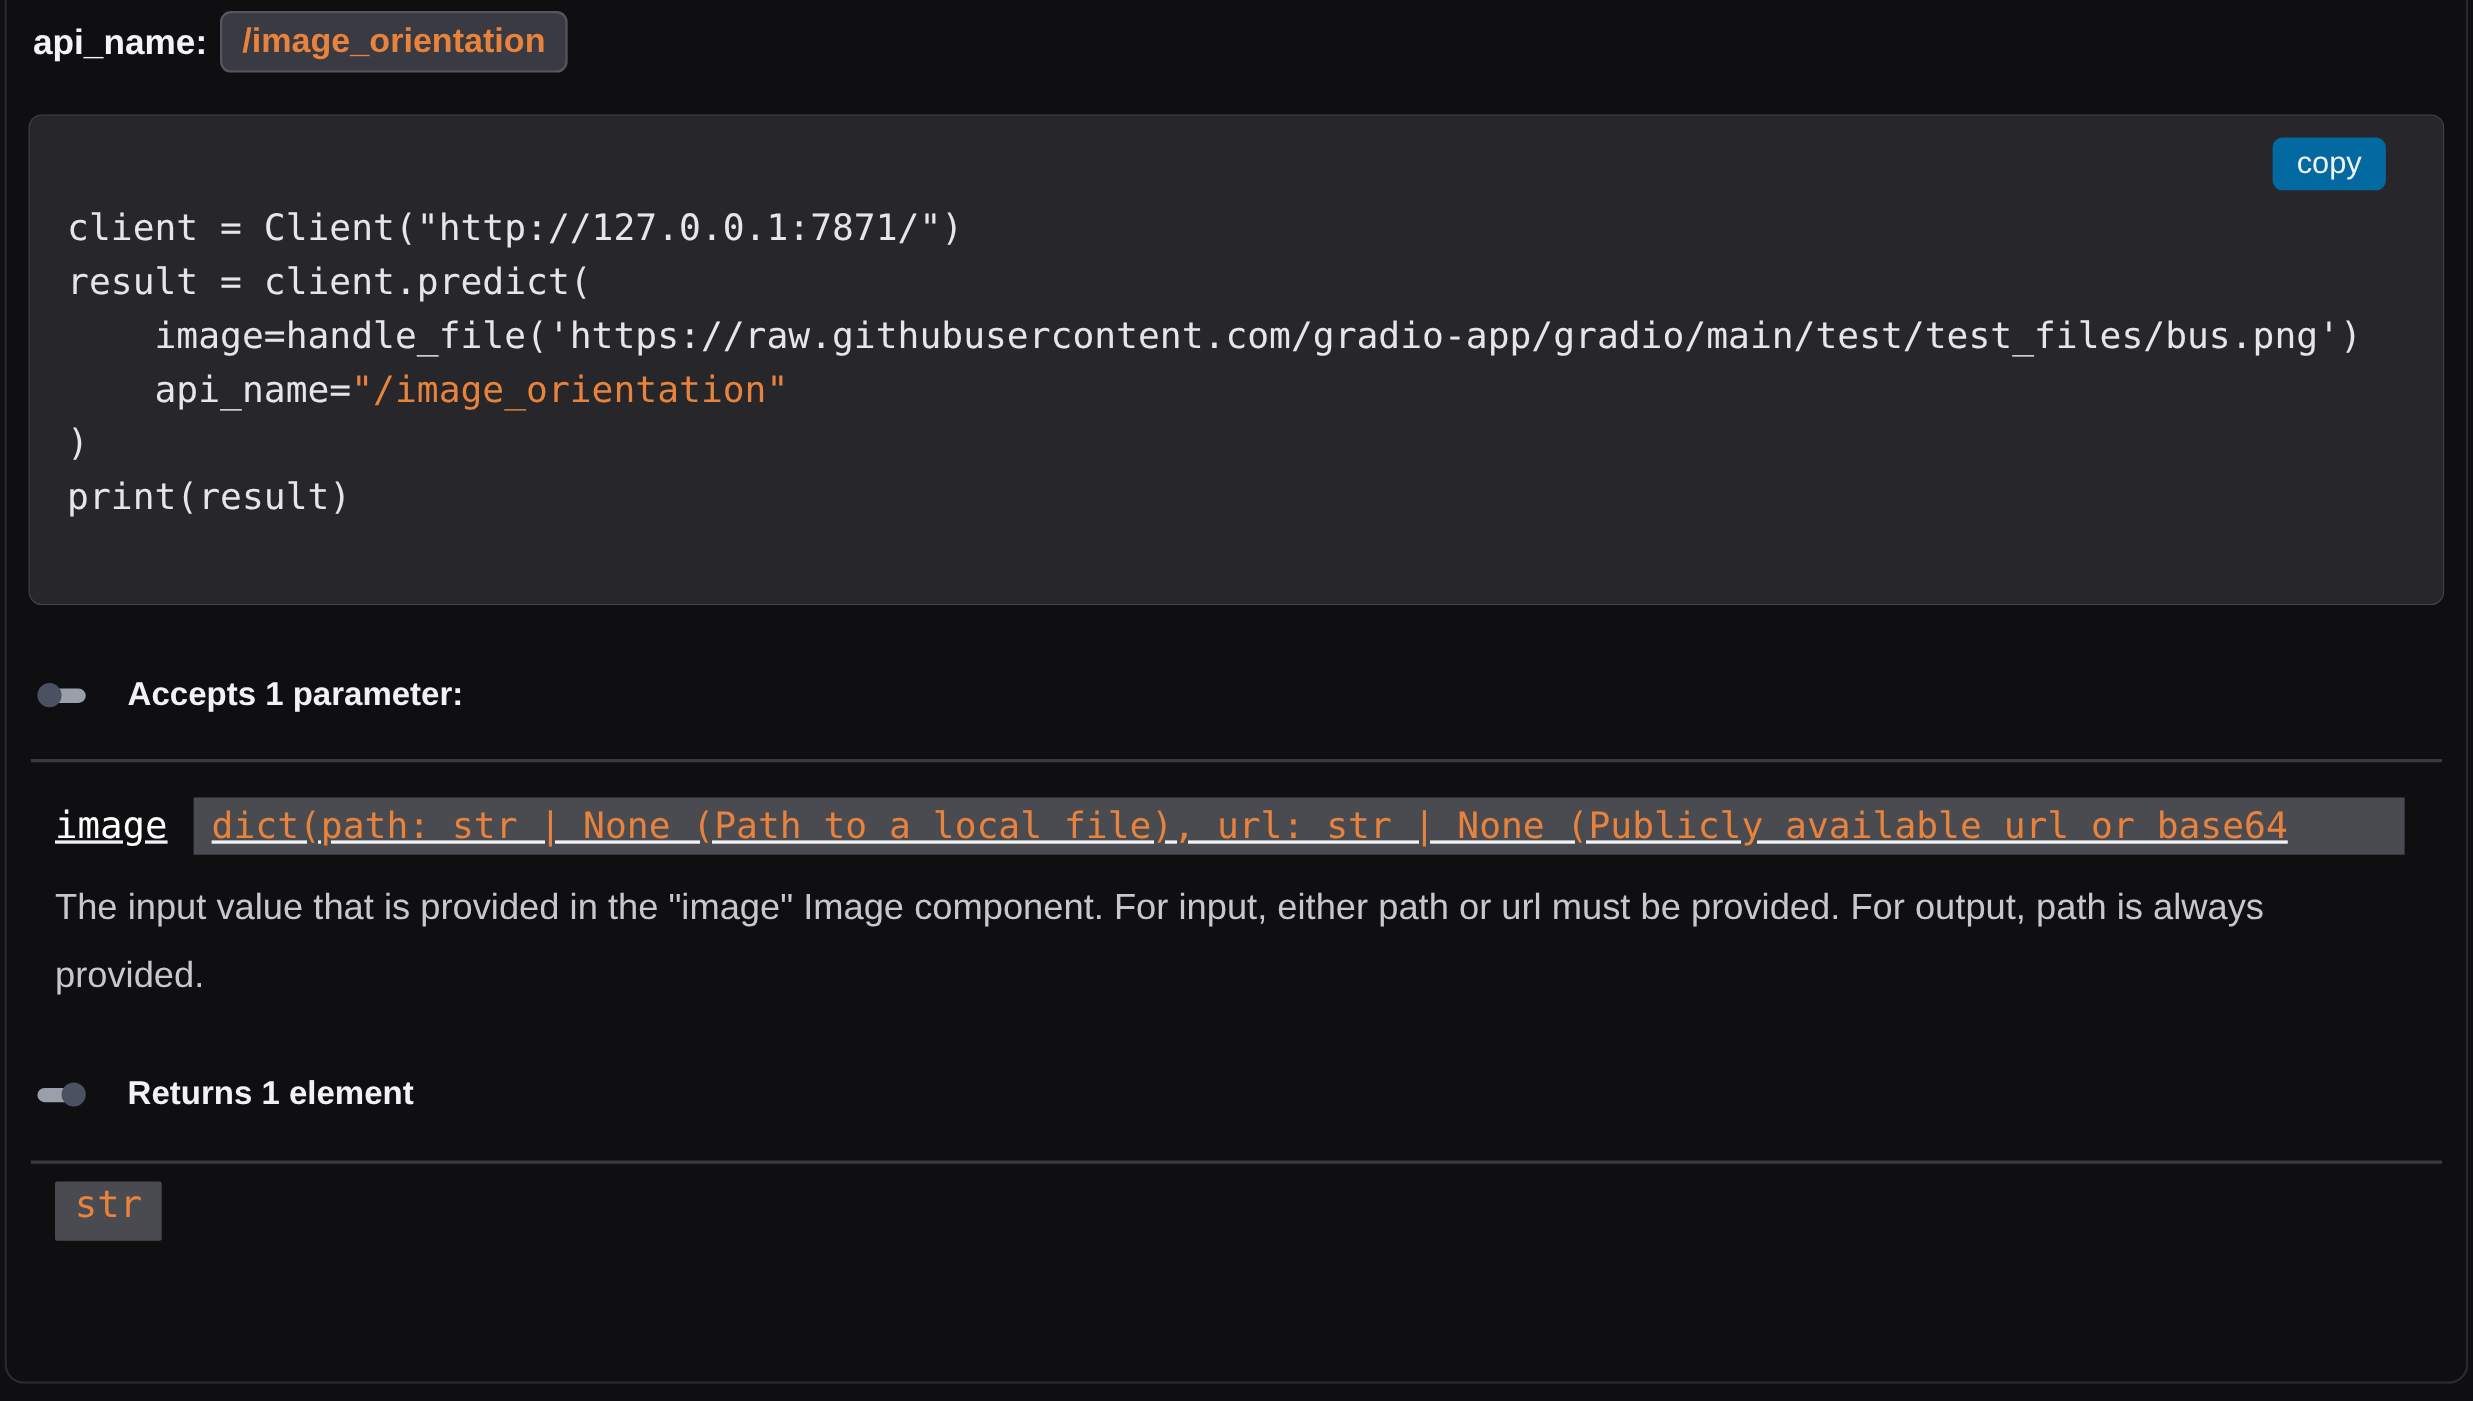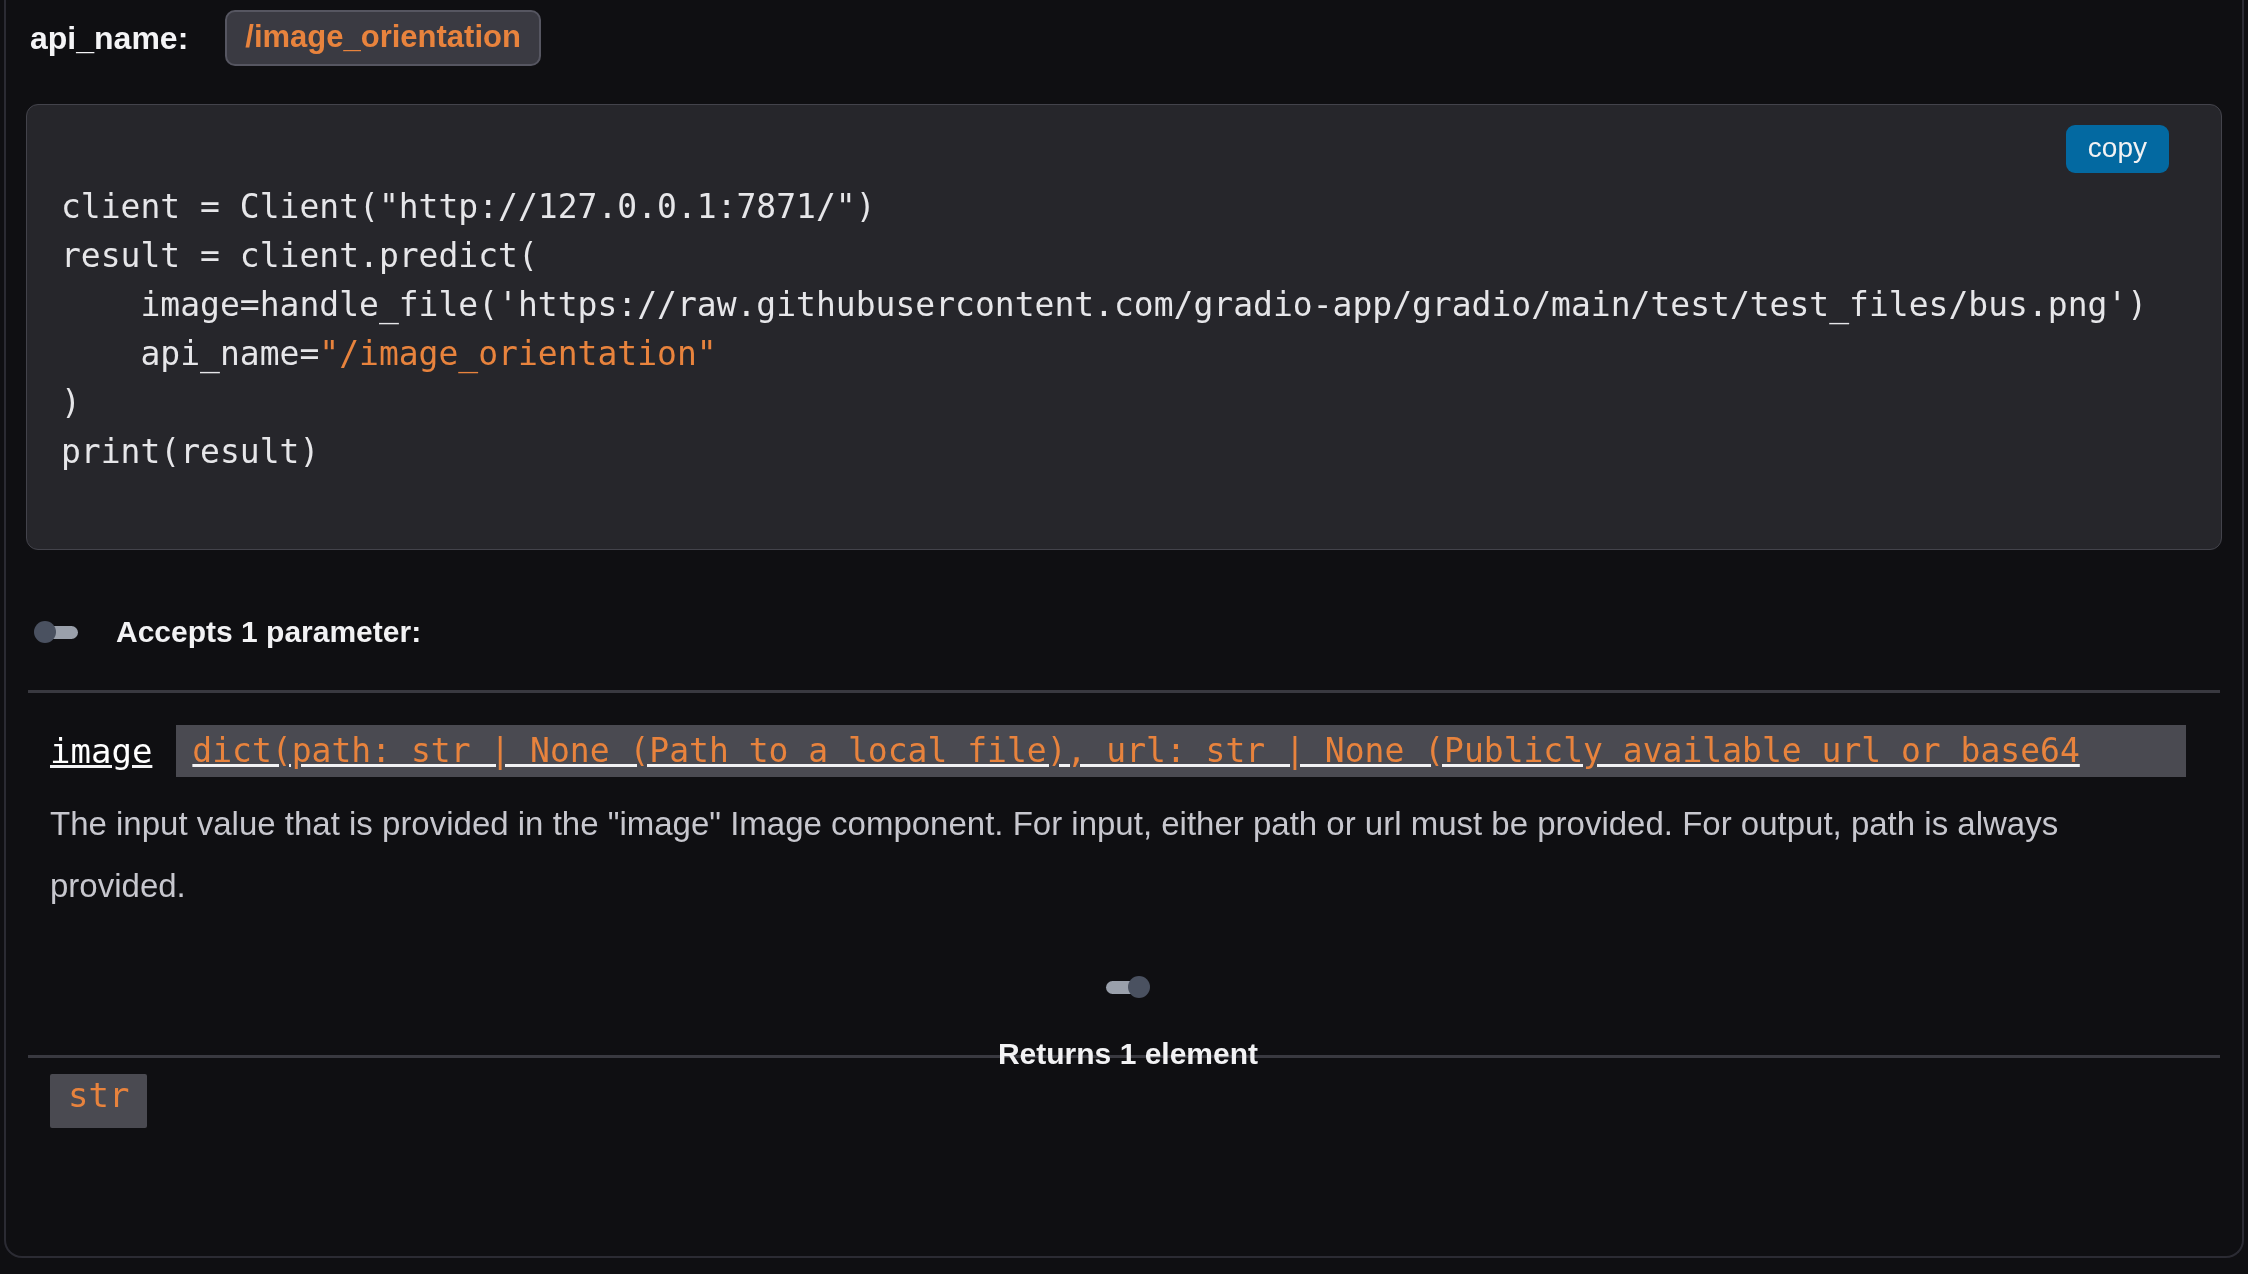--- a/index.html
+++ b/index.html
@@ -17,21 +17,21 @@
     left: 4px; right: 4px; top: -24px; bottom: 16px;
     border: 2px solid #2b2b33;
     border-top: none;
     border-radius: 0 0 18px 18px;
     padding: 24px 20px 0 20px;
     box-sizing: border-box;
     overflow: hidden;
   }
   
   .api-header {
-    display: flex; align-items: center; gap: 37px;
+    display: flex; align-items: center; gap: 12px;
     padding-top: 10px; margin-left: 4px;
     font-size: 32px; font-weight: 600; color: #f4f4f6;
   }
   .api-badge {
     display: inline-block;
     font-weight: 700; font-size: 31px;
     color: #e8833d;
     background: #3a3a42;
     border: 2px solid #565661;
     border-radius: 10px;
@@ -61,21 +61,21 @@
     font-size: 28px; padding: 7px 22px 9px 22px;
     cursor: pointer;
   }
   
   .section-head {
     display: flex; align-items: center; gap: 38px;
     margin-top: 62px; margin-left: 8px;
     font-size: 30px; font-weight: 700; color: #f2f2f4;
     height: 40px;
   }
-  .section-head.second { margin-top: 58px; flex-direction: column; }
+  .section-head.second { margin-top: 58px; }
   .io-icon { position: relative; width: 44px; height: 24px; flex: 0 0 auto; }
   .io-icon .pill { position: absolute; top: 6px; width: 33px; height: 13px;
                    border-radius: 8px; background: #9aa0ab; }
   .io-icon .dot  { position: absolute; top: 1px; width: 22px; height: 22px;
                    border-radius: 50%; background: #4a5160; }
   .io-icon.accepts .pill { right: 0; }
   .io-icon.accepts .dot  { left: 0; }
   .io-icon.returns .pill { left: 0; }
   .io-icon.returns .dot  { right: 0; }
   

